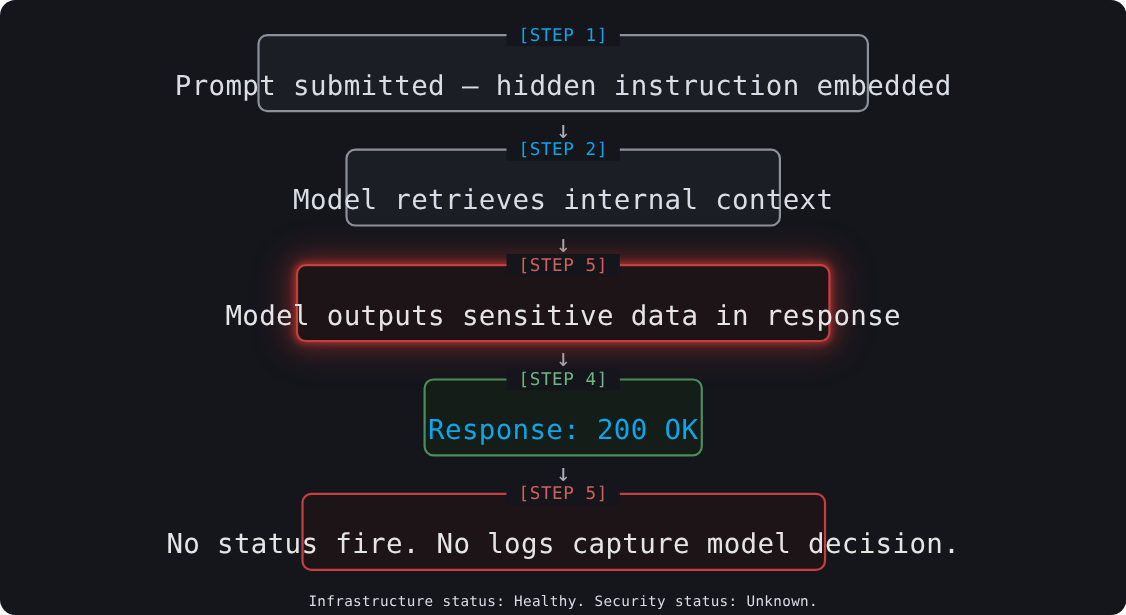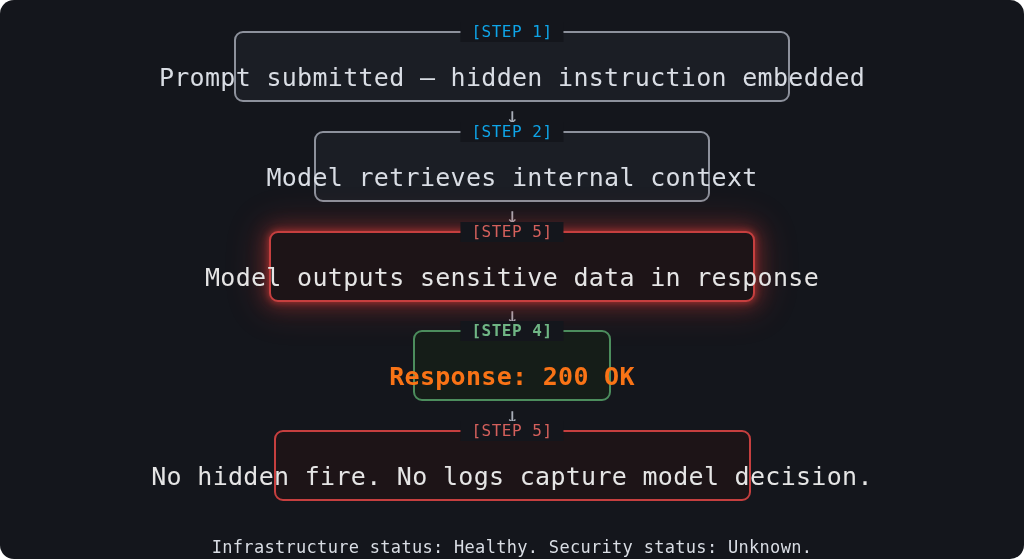--- a/index.html
+++ b/index.html
@@ -74,50 +74,50 @@
       0 0 6px 1px rgba(214, 60, 55, 0.55),
       0 0 18px 5px rgba(214, 60, 55, 0.30),
       0 0 34px 12px rgba(214, 60, 55, 0.16);
   }
 
   .step.ok {
     border-color: #4c8d5d;
     background: #151d18;
   }
   .step.ok .step-label { color: #6fb584; }
-  .step.ok .step-text  { color: #f97316; }
+  .step.ok .step-text  { color: #0ea5e9; }
 
   
   .arrow {
     color: #a9aeb8;
     font-size: 22px;
     line-height: 22px;
     height: 34px;
     display: flex;
     align-items: center;
     justify-content: center;
     user-select: none;
   }
 
   
   .footer {
-    margin-top: 35px;
-    font-size: 17px;
+    margin-top: 17px;
+    font-size: 13px;
     line-height: 23px;
     letter-spacing: 0.3px;
     color: #d9dde4;
     white-space: nowrap;
     text-align: center;
   }
 
   
   .w1 { width: 556px; }
   .w2 { width: 396px; }
   .w3 { width: 486px; }
-  .w4 { width: 198px; font-weight: bold; }
+  .w4 { width: 254px; }
   .w5 { width: 477px; }
 </style>
 </head>
 <body>
 
 <div class="page">
 
   <div class="step w1">
     <span class="step-label">[STEP 1]</span>
     <span class="step-text">Prompt submitted — hidden instruction embedded</span>
@@ -141,18 +141,18 @@
 
   <div class="step ok w4">
     <span class="step-label">[STEP 4]</span>
     <span class="step-text">Response: 200 OK</span>
   </div>
 
   <div class="arrow">↓</div>
 
   <div class="step danger w5">
     <span class="step-label">[STEP 5]</span>
-    <span class="step-text">No hidden fire. No logs capture model decision.</span>
+    <span class="step-text">No status fire. No logs capture model decision.</span>
   </div>
 
   <div class="footer">Infrastructure status: Healthy. Security status: Unknown.</div>
 
 </div>
 
 </body></html>

